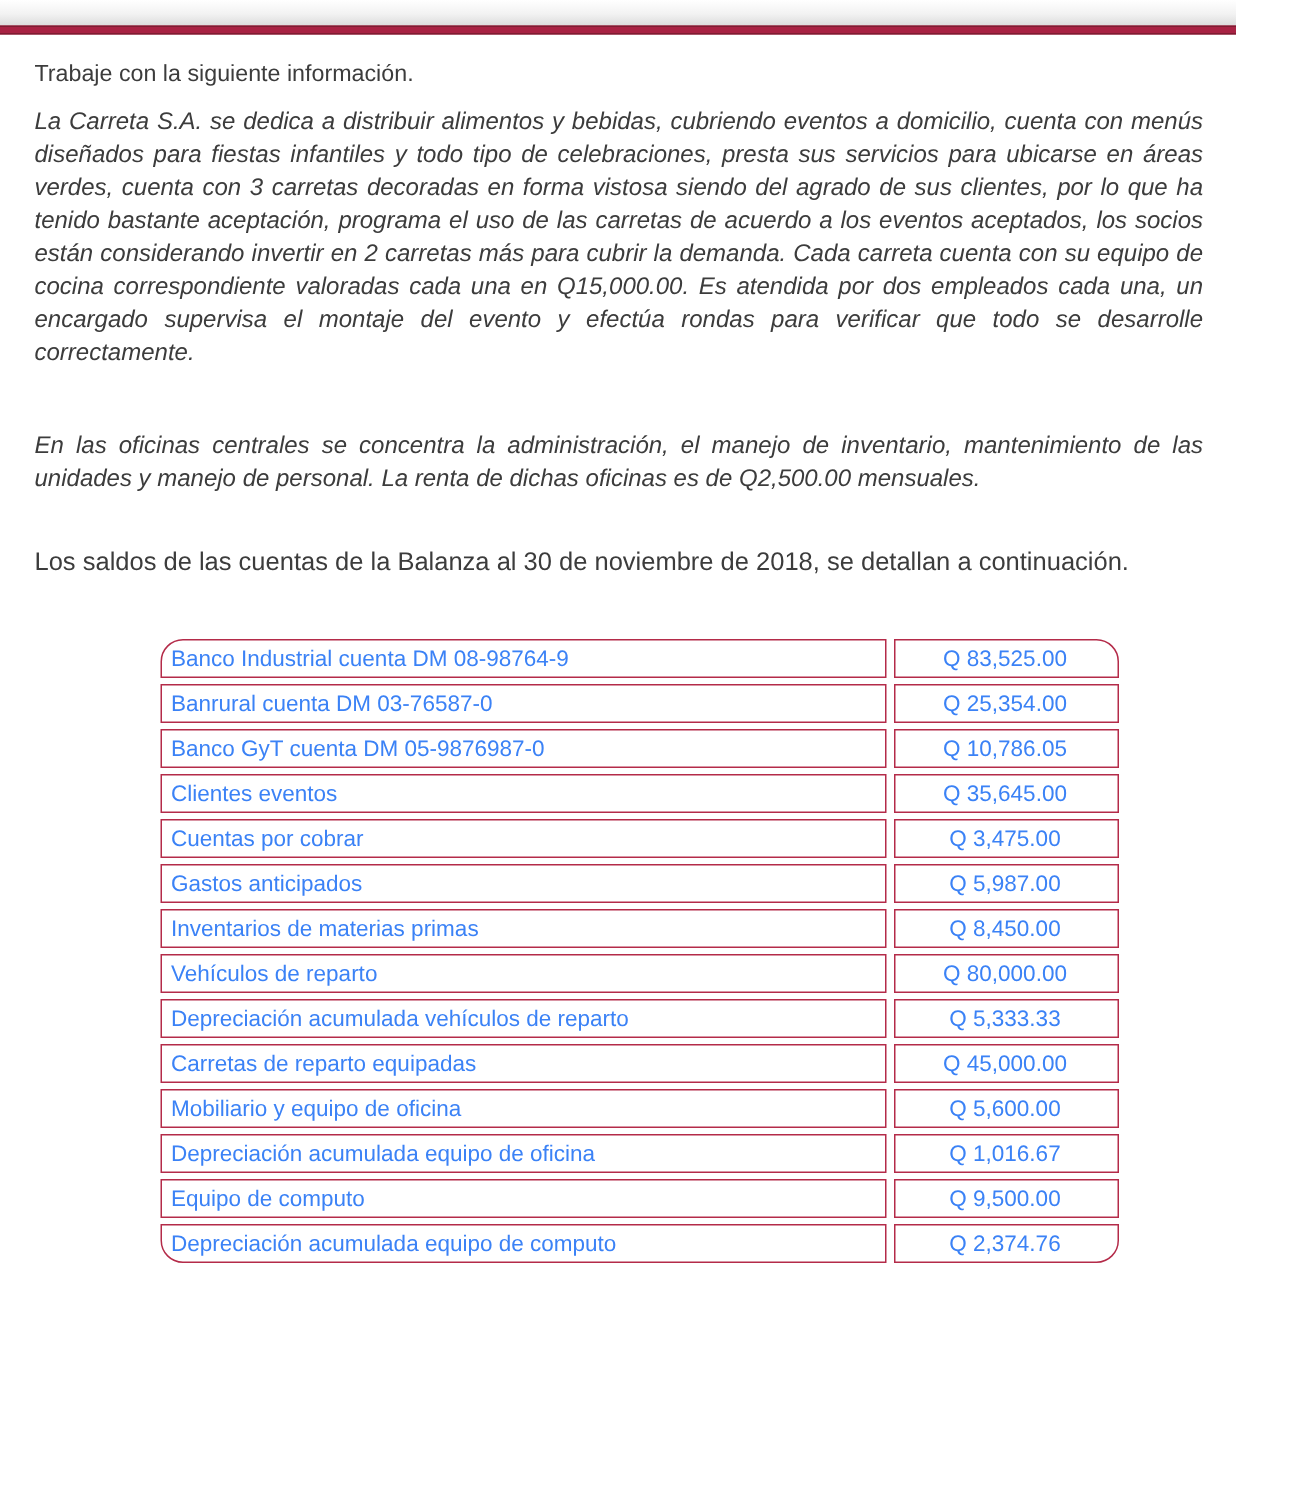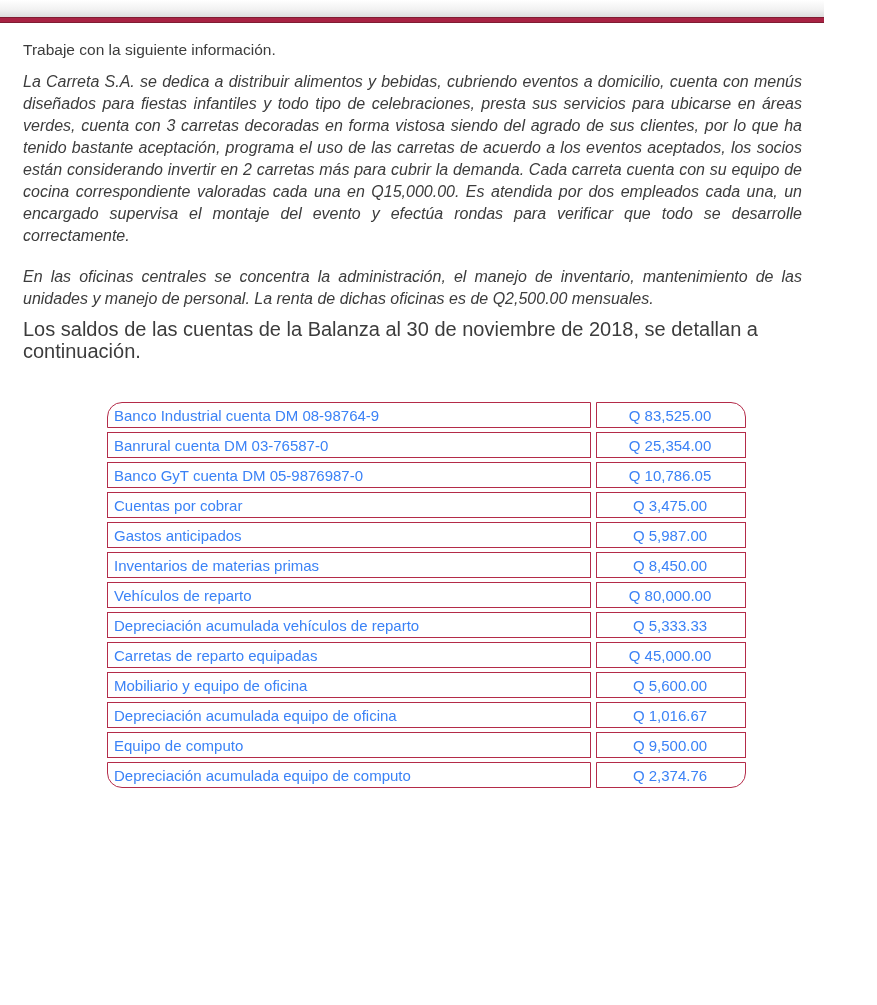--- a/index.html
+++ b/index.html
@@ -37,24 +37,24 @@
     font-size: 15.5px;
     line-height: 22px;
   }
   .ital {
     font-style: italic;
     text-align: justify;
     font-size: 16px;
     line-height: 22px;
   }
   .para-company { margin-top: 10px; }
-  .para-offices { margin-top: 19px; }
+  .para-offices { margin-top: 40px; }
   .balances {
-    margin-top: 8px;
-    font-size: 20px;
+    margin-top: 33px;
+    font-size: 17px;
     line-height: 22px;
   }
   .heading {
     margin: 48px 0 0 0;
     font-size: 15.5px;
     font-weight: bold;
     color: #333333;
     line-height: 20px;
   }
 
@@ -116,20 +116,24 @@
             </tr>
             <tr>
               <td>Banrural cuenta DM 03-76587-0</td>
               <td class="amount">Q 25,354.00</td>
             </tr>
             <tr>
               <td>Banco GyT cuenta DM 05-9876987-0</td>
               <td class="amount">Q 10,786.05</td>
             </tr>
             <tr>
+              <td>Clientes eventos</td>
+              <td class="amount">Q 35,645.00</td>
+            </tr>
+            <tr>
               <td>Cuentas por cobrar</td>
               <td class="amount">Q 3,475.00</td>
             </tr>
             <tr>
               <td>Gastos anticipados</td>
               <td class="amount">Q 5,987.00</td>
             </tr>
             <tr>
               <td>Inventarios de materias primas</td>
               <td class="amount">Q 8,450.00</td>

